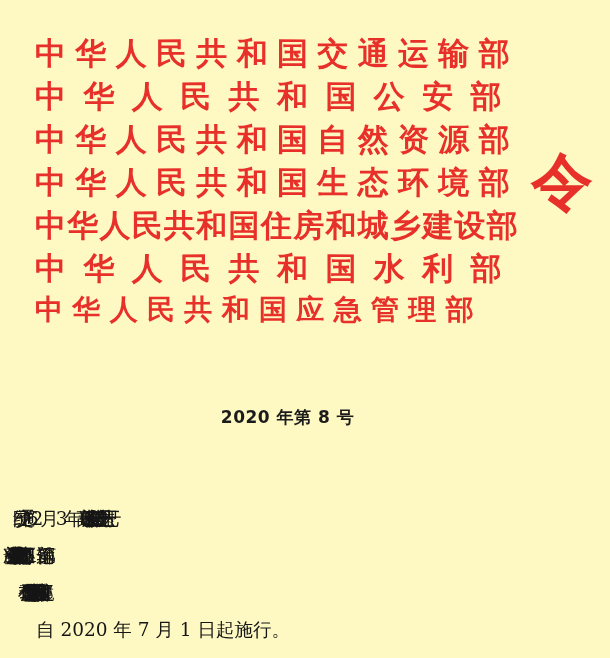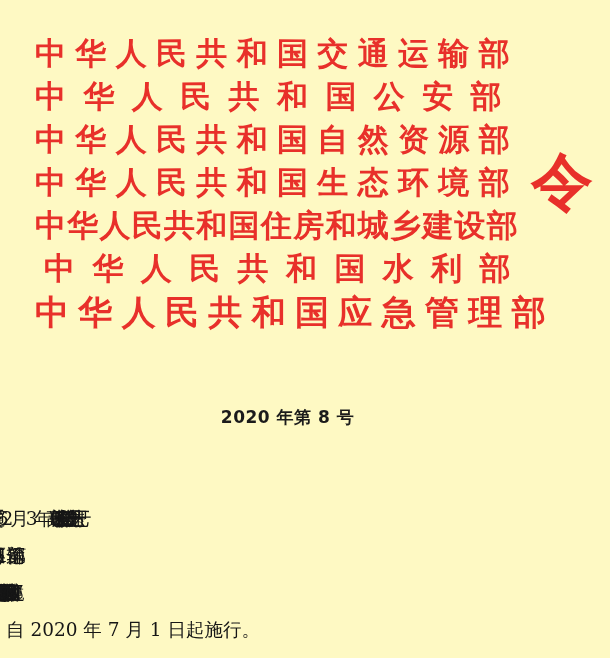--- a/index.html
+++ b/index.html
@@ -45,22 +45,22 @@
     height: 34px;
     display: block;
   }
 
   
   .agency-line.l1 { top: 6px;   font-size: 31px; }
   .agency-line.l2 { top: 49px;  font-size: 31px; }
   .agency-line.l3 { top: 92px;  font-size: 31px; }
   .agency-line.l4 { top: 135px; font-size: 31px; }
   .agency-line.l5 { top: 178px; font-size: 31px; }
-  .agency-line.l6 { top: 221px; font-size: 31px; margin-left: 9px; }
-  .agency-line.l7 { top: 264px; font-size: 34px; font-family: Liberation Serif, serif; }
+  .agency-line.l6 { top: 221px; font-size: 31px; }
+  .agency-line.l7 { top: 264px; font-size: 28px; font-family: Liberation Serif, serif; }
 
   
   .agency-line::after {
     content: "";
     display: inline-block;
     width: 100%;
     height: 0;
   }
 
   
@@ -88,21 +88,21 @@
     color: #1b1b1b;
     font-family: "DejaVu Sans", "Liberation Sans", sans-serif;
     font-weight: 700;
     font-size: 17px;
     letter-spacing: 0.5px;
   }
 
   
   #body-text {
     position: absolute;
-    left: 6px;
+    left: 36px;
     top: 500px;
     width: 566px;
   }
 
   .body-line {
     color: #161616;
     font-family: "DejaVu Serif", "Liberation Serif", serif;
     font-size: 18.5px;
     line-height: 37px;
     height: 37px;

